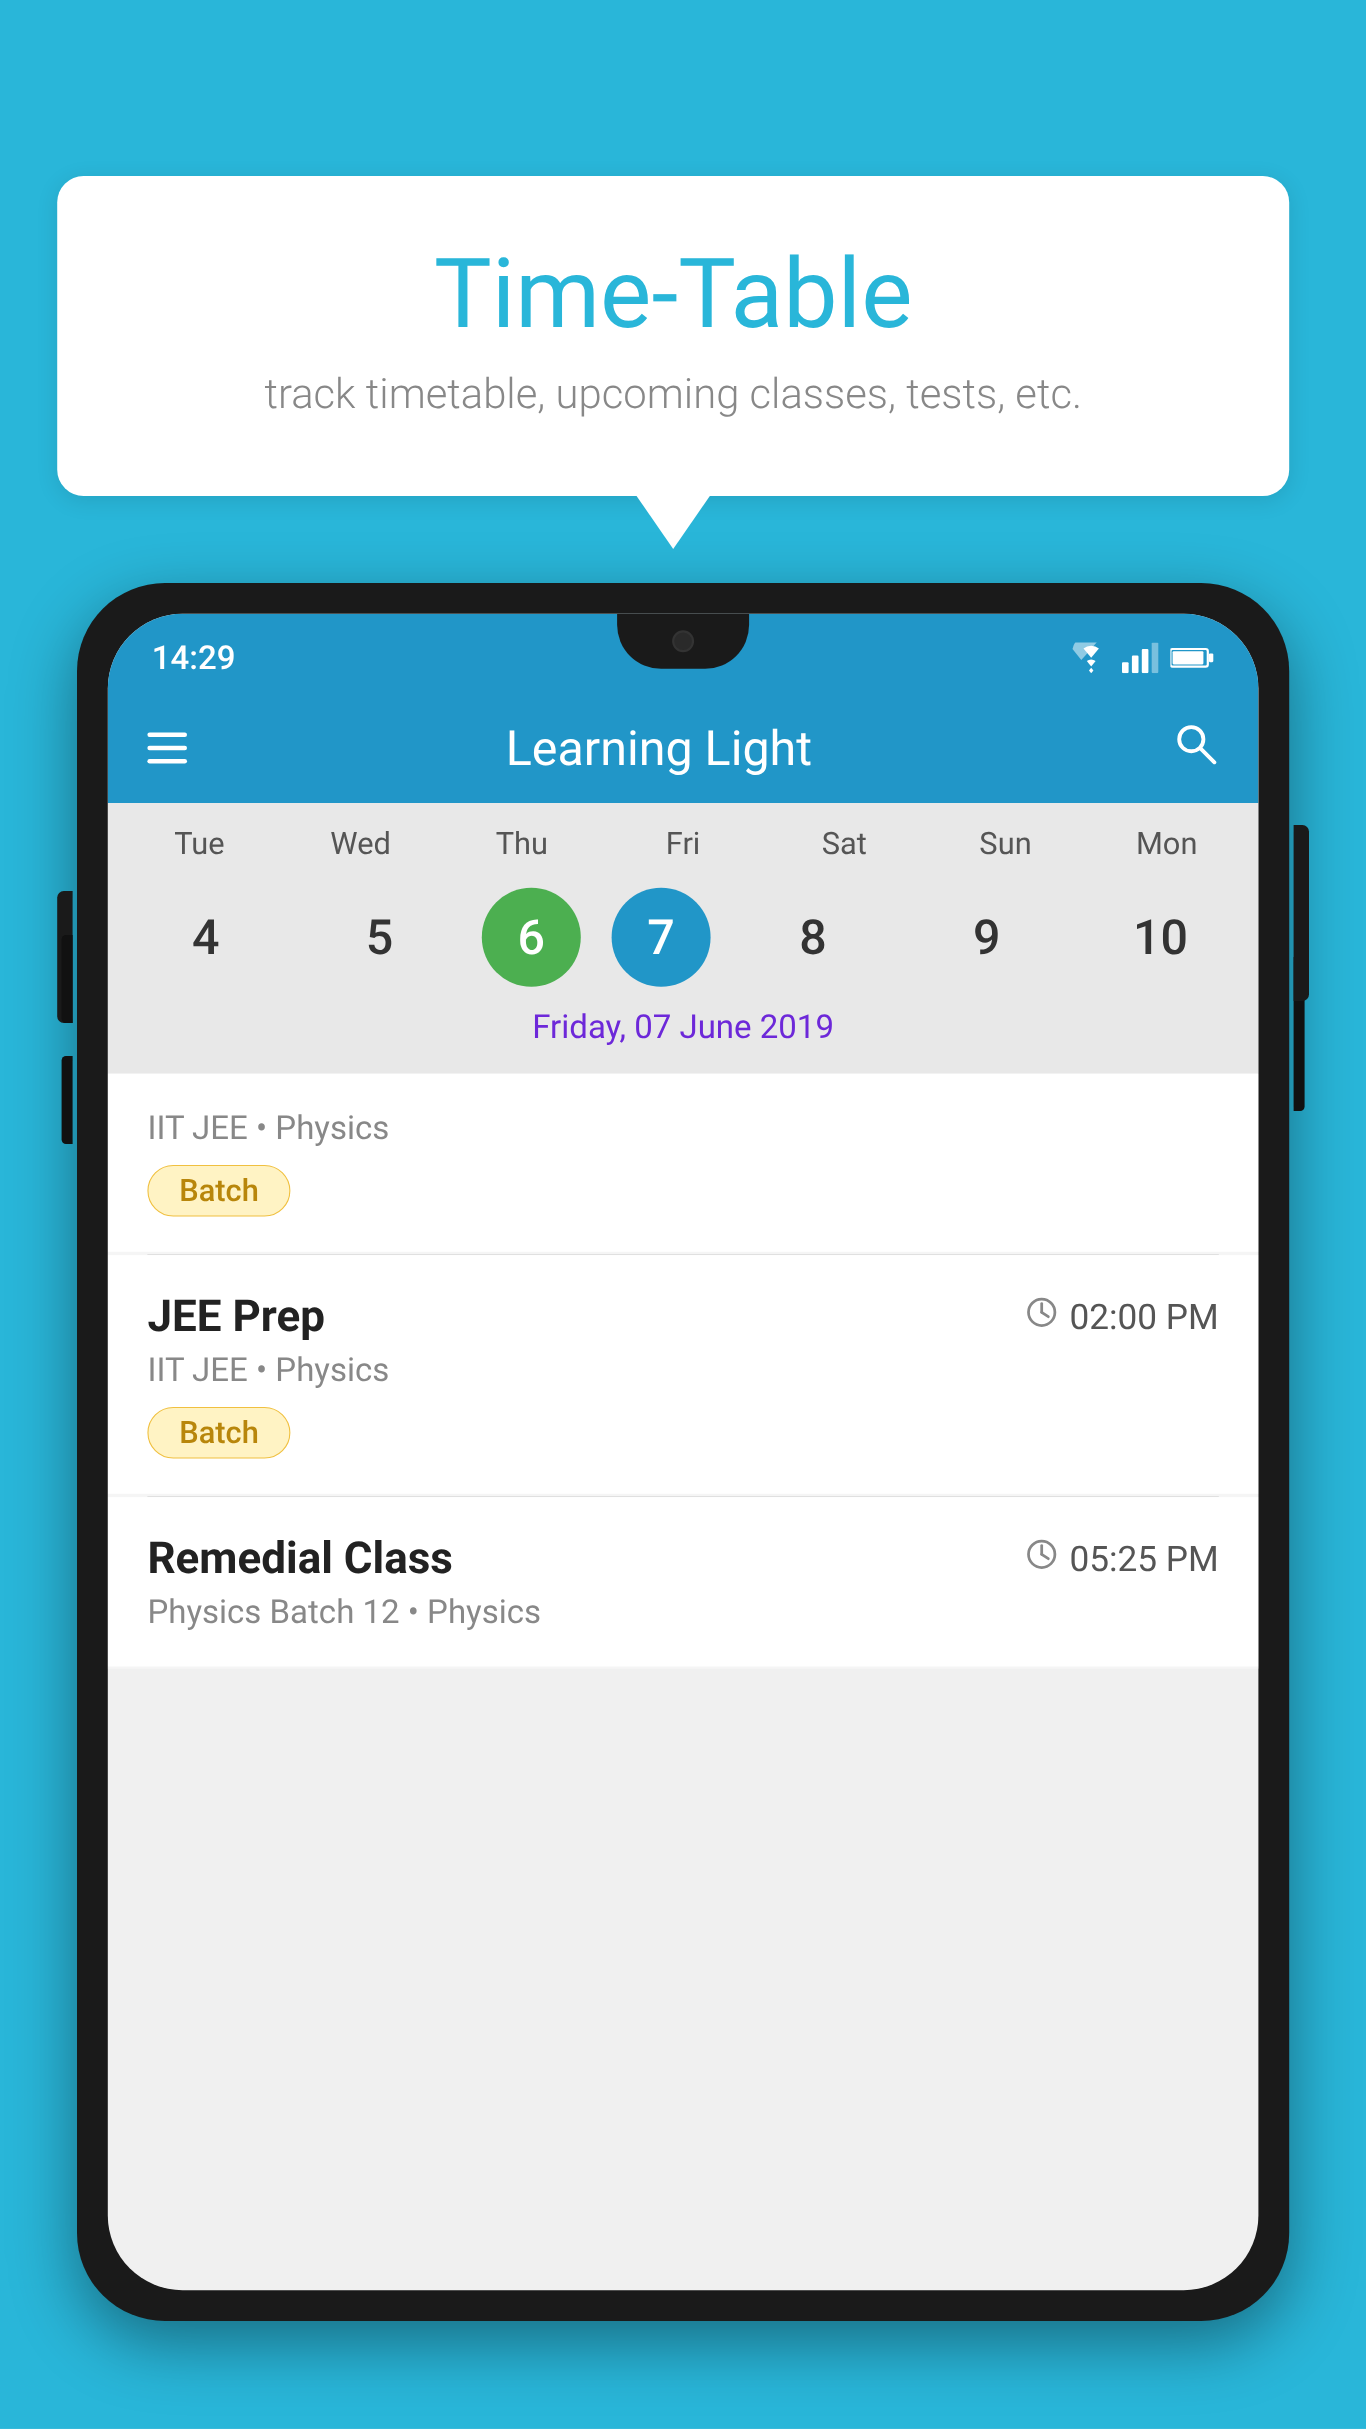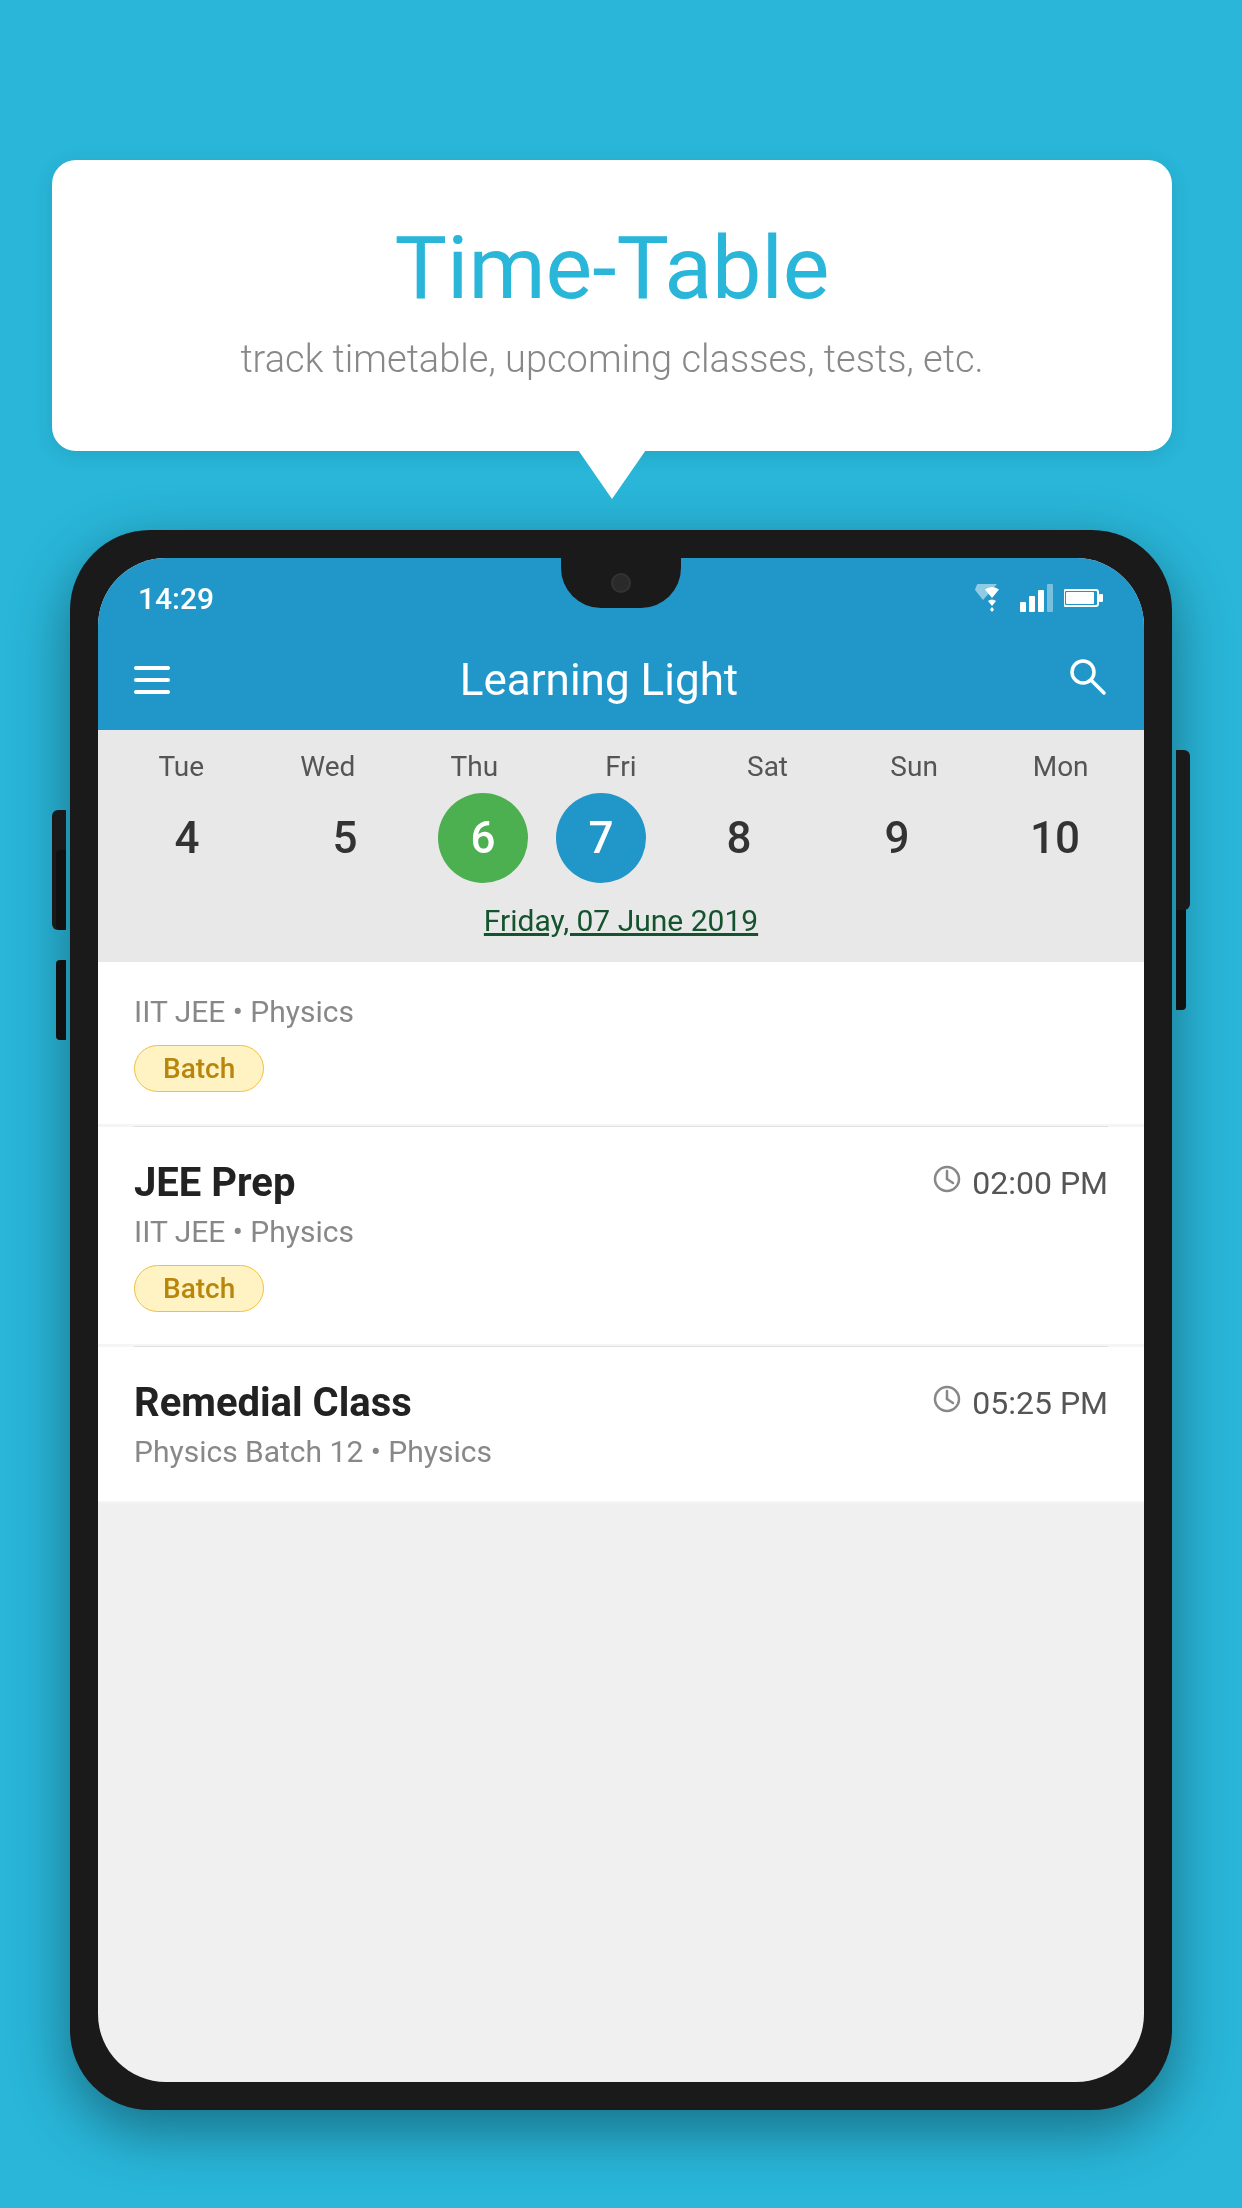--- a/index.html
+++ b/index.html
@@ -198,21 +198,21 @@
 
     
     .calendar-strip {
       background: #e8e8e8;
       padding: 20px 10px 10px;
     }
 
     .day-headers {
       display: flex;
       justify-content: space-around;
-      margin-bottom: 10px;
+      margin-bottom: 24px;
     }
 
     .day-header {
       width: 130px;
       text-align: center;
       font-size: 28px;
       color: #555;
       font-weight: 400;
     }
 
@@ -246,23 +246,22 @@
       background: #2196C8;
       color: white;
       border-radius: 50%;
       width: 90px;
       height: 90px;
     }
 
     .selected-date-label {
       text-align: center;
       font-size: 30px;
-      color: #14532d;
+      color: #6d28d9;
       padding: 10px 0 14px;
-      text-decoration: underline;
     }
 
     
     .content-area {
       background: #f5f5f5;
       flex: 1;
       overflow: hidden;
     }
 
     

